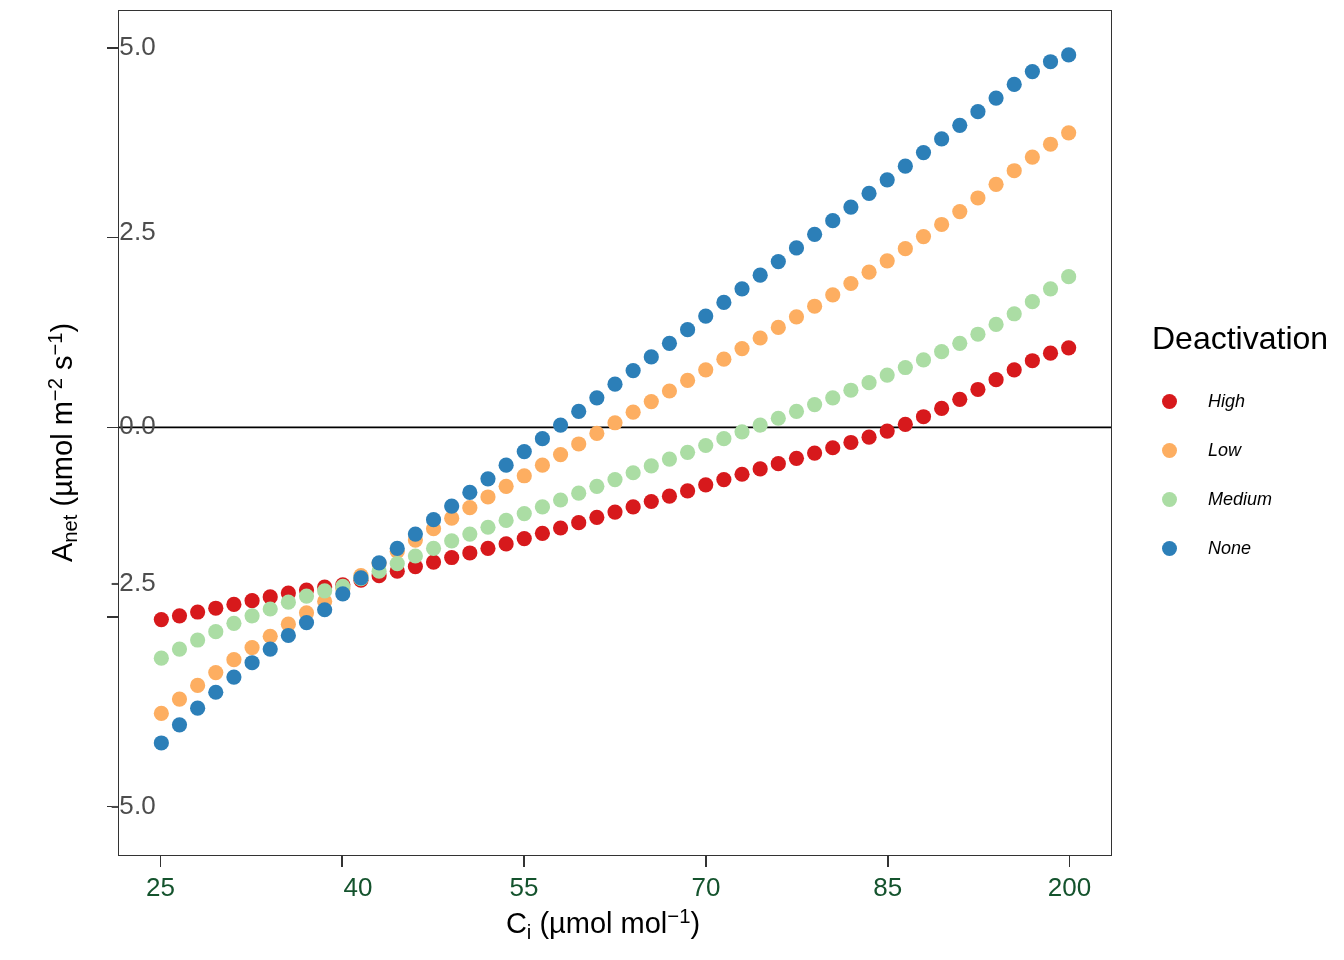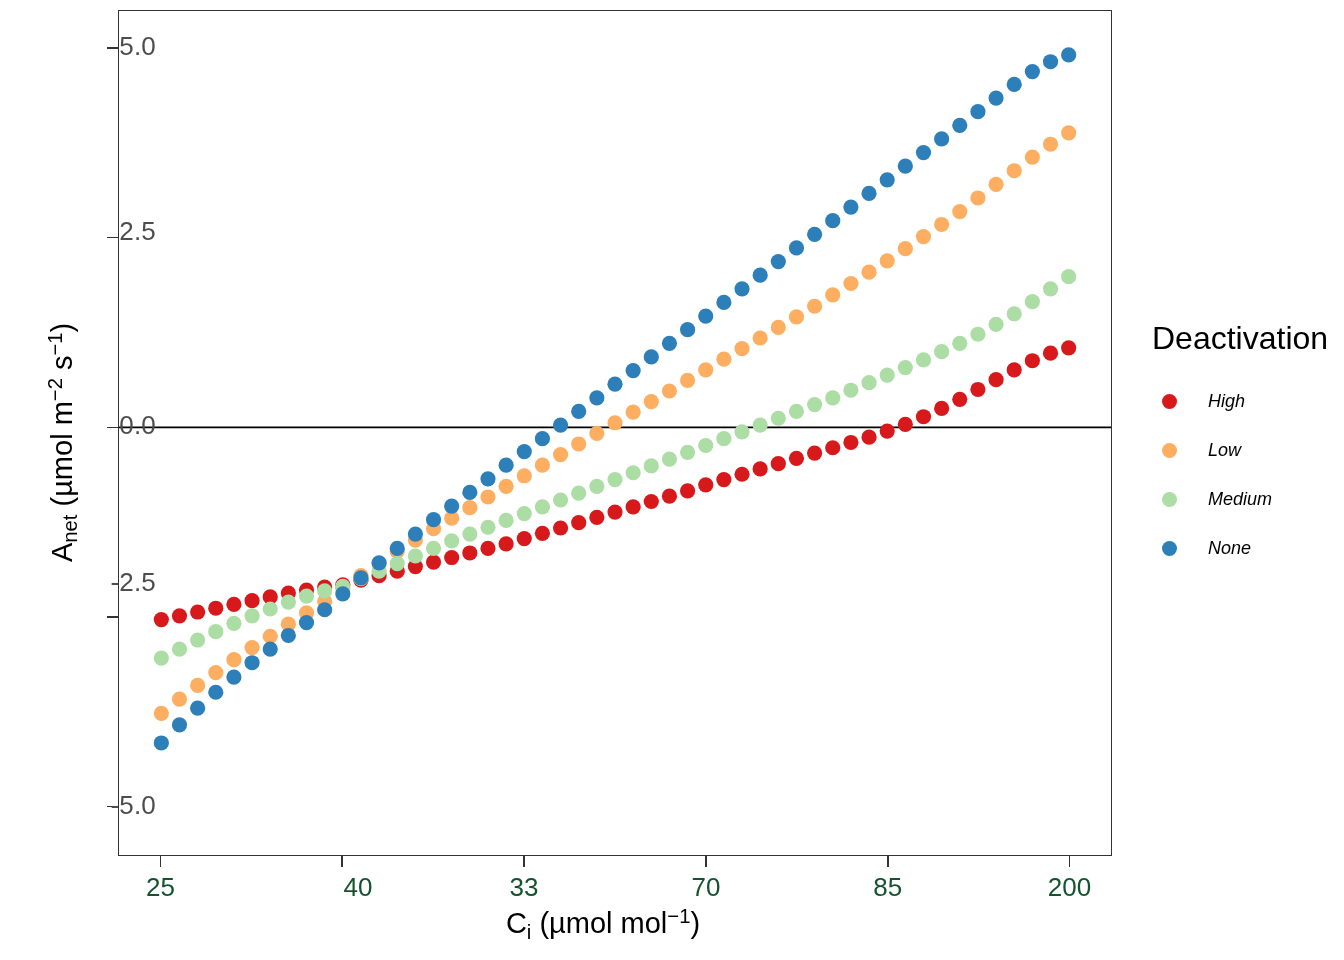--- a/index.html
+++ b/index.html
@@ -369,21 +369,21 @@
       <div class="ytick-mark" style="left: 107px; top: 805.882px;"></div>
       <div class="ytick-label" style="top: 789.682px;">-5.0</div>
     </div>
 
   <div id="x-ticks">
       <div class="xtick-mark" style="left: 159.627px; top: 856px;"></div>
       <div class="xtick-label" style="left: 160.427px; top: 872px;">25</div>
       <div class="xtick-mark" style="left: 341.456px; top: 856px;"></div>
       <div class="xtick-label" style="left: 358px; top: 872px;">40</div>
       <div class="xtick-mark" style="left: 523.285px; top: 856px;"></div>
-      <div class="xtick-label" style="left: 524.085px; top: 872px;">33</div>
+      <div class="xtick-label" style="left: 524.085px; top: 872px;">55</div>
       <div class="xtick-mark" style="left: 705.115px; top: 856px;"></div>
       <div class="xtick-label" style="left: 705.915px; top: 872px;">70</div>
       <div class="xtick-mark" style="left: 886.944px; top: 856px;"></div>
       <div class="xtick-label" style="left: 887.744px; top: 872px;">85</div>
       <div class="xtick-mark" style="left: 1068.77px; top: 856px;"></div>
       <div class="xtick-label" style="left: 1069.57px; top: 872px;">200</div>
     </div>
 
   <div id="x-axis-title">
     <span>C</span><span class="sub">i</span><span> (µmol mol</span><span class="sup">−1</span><span>)</span>

